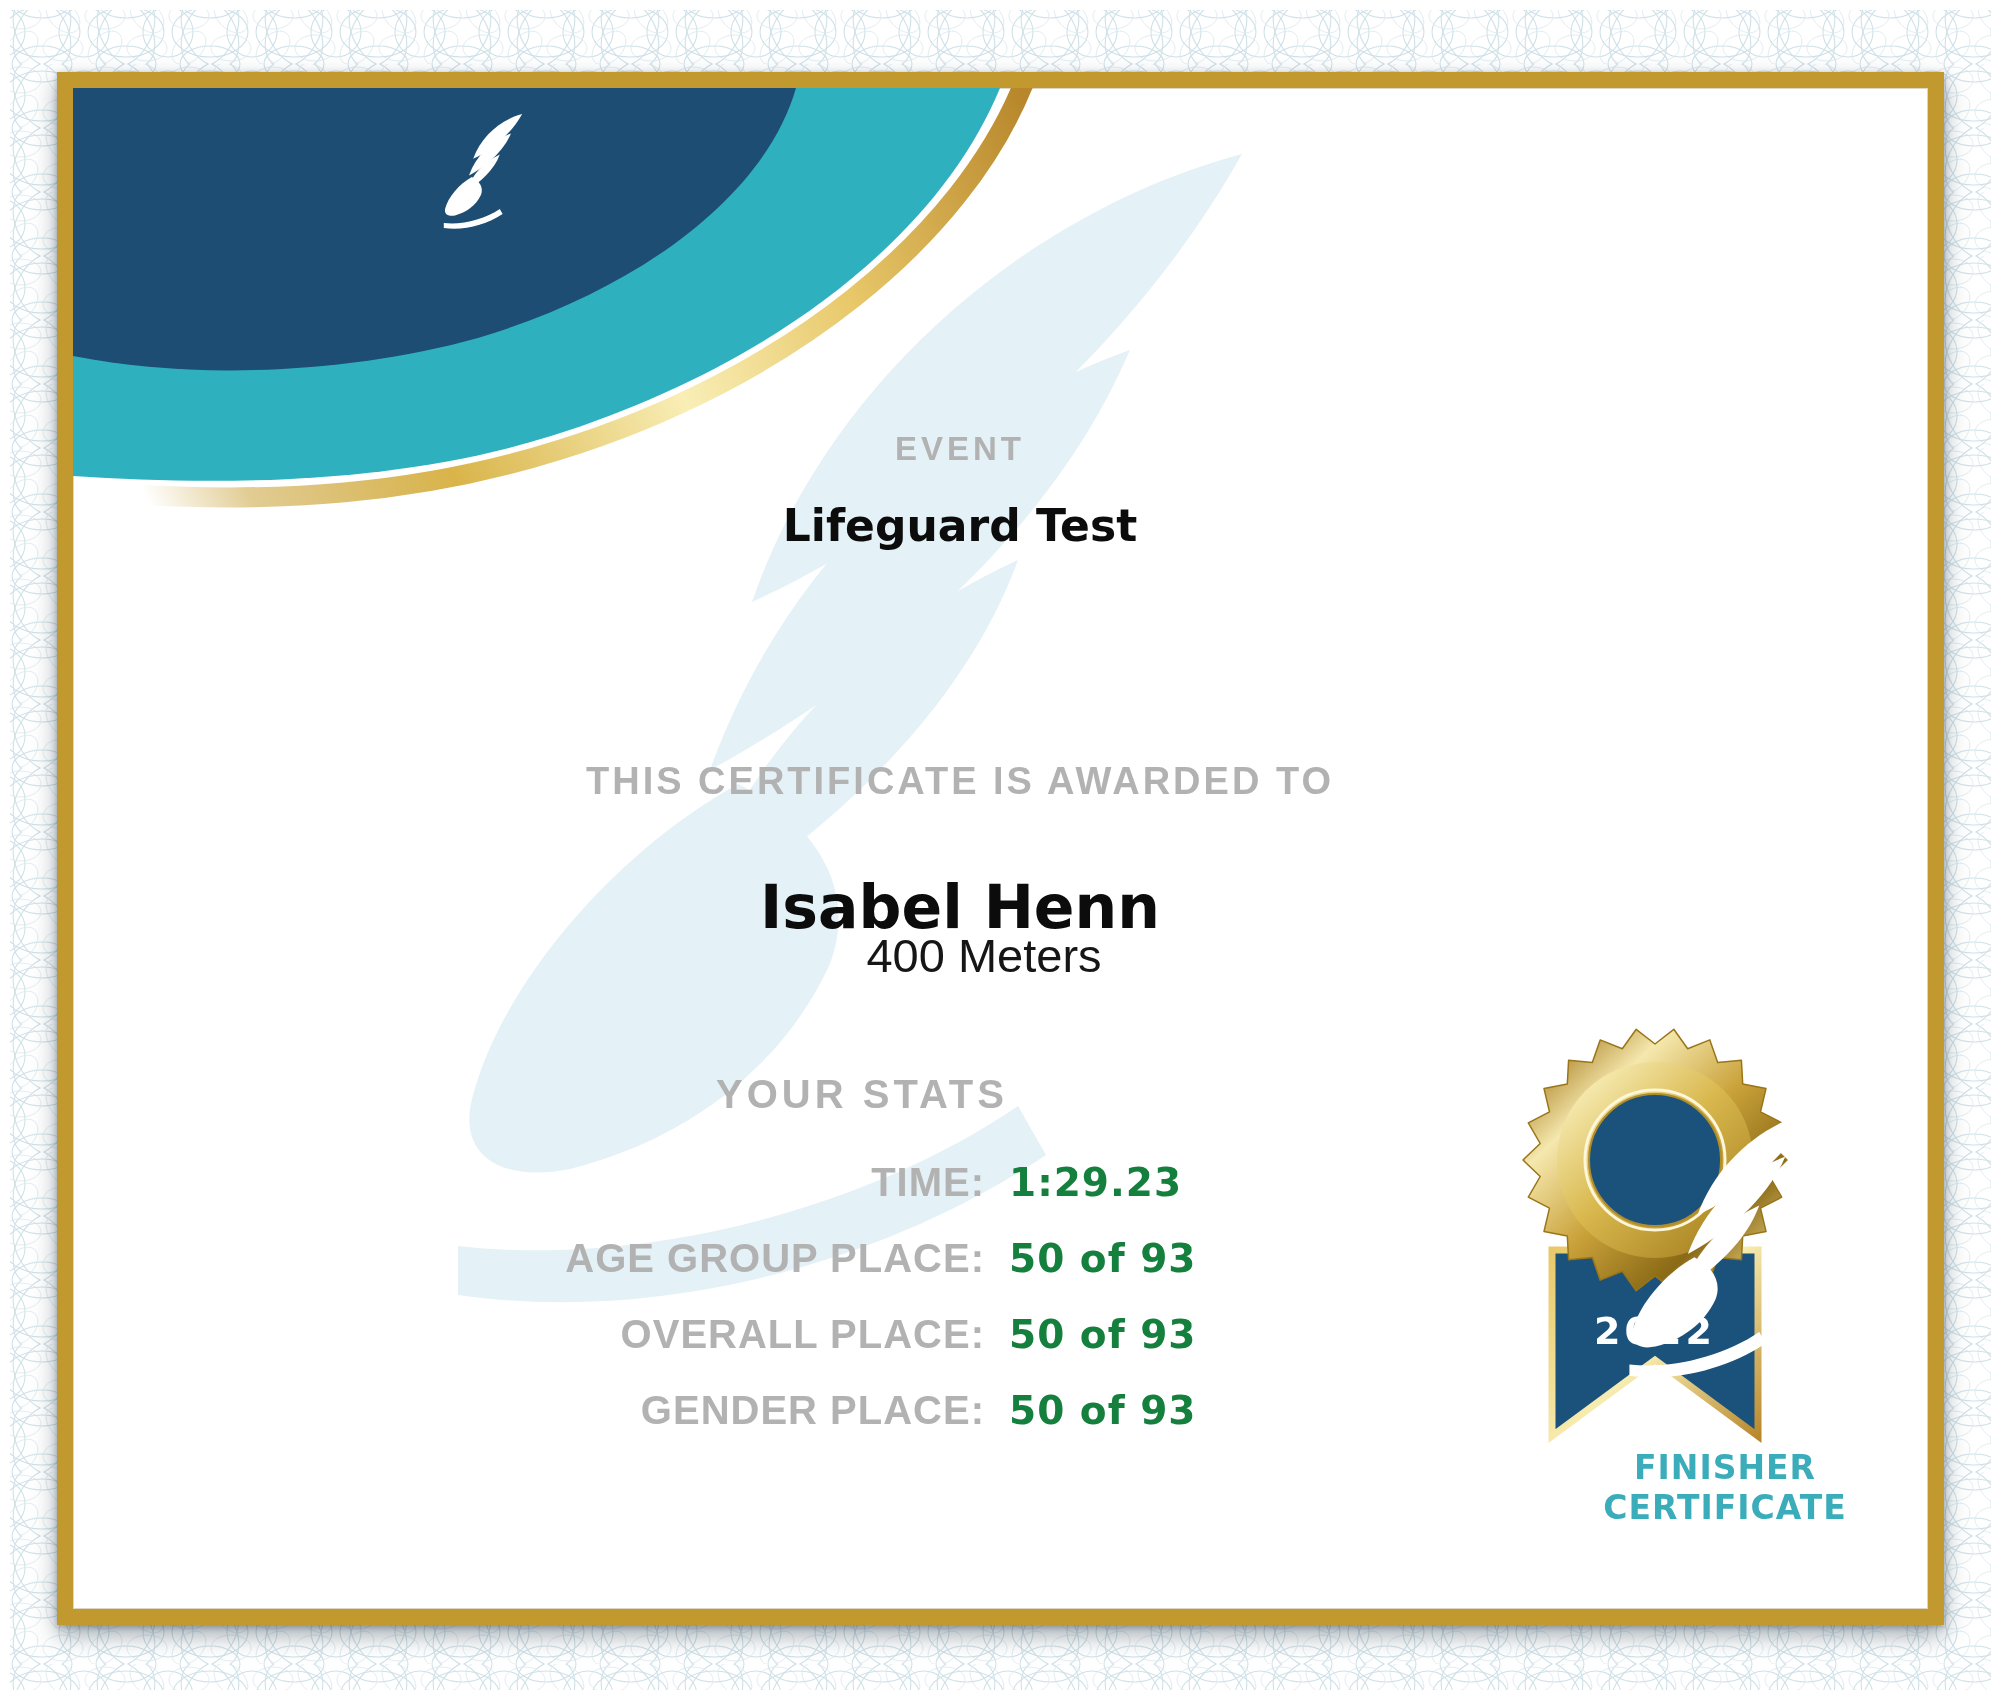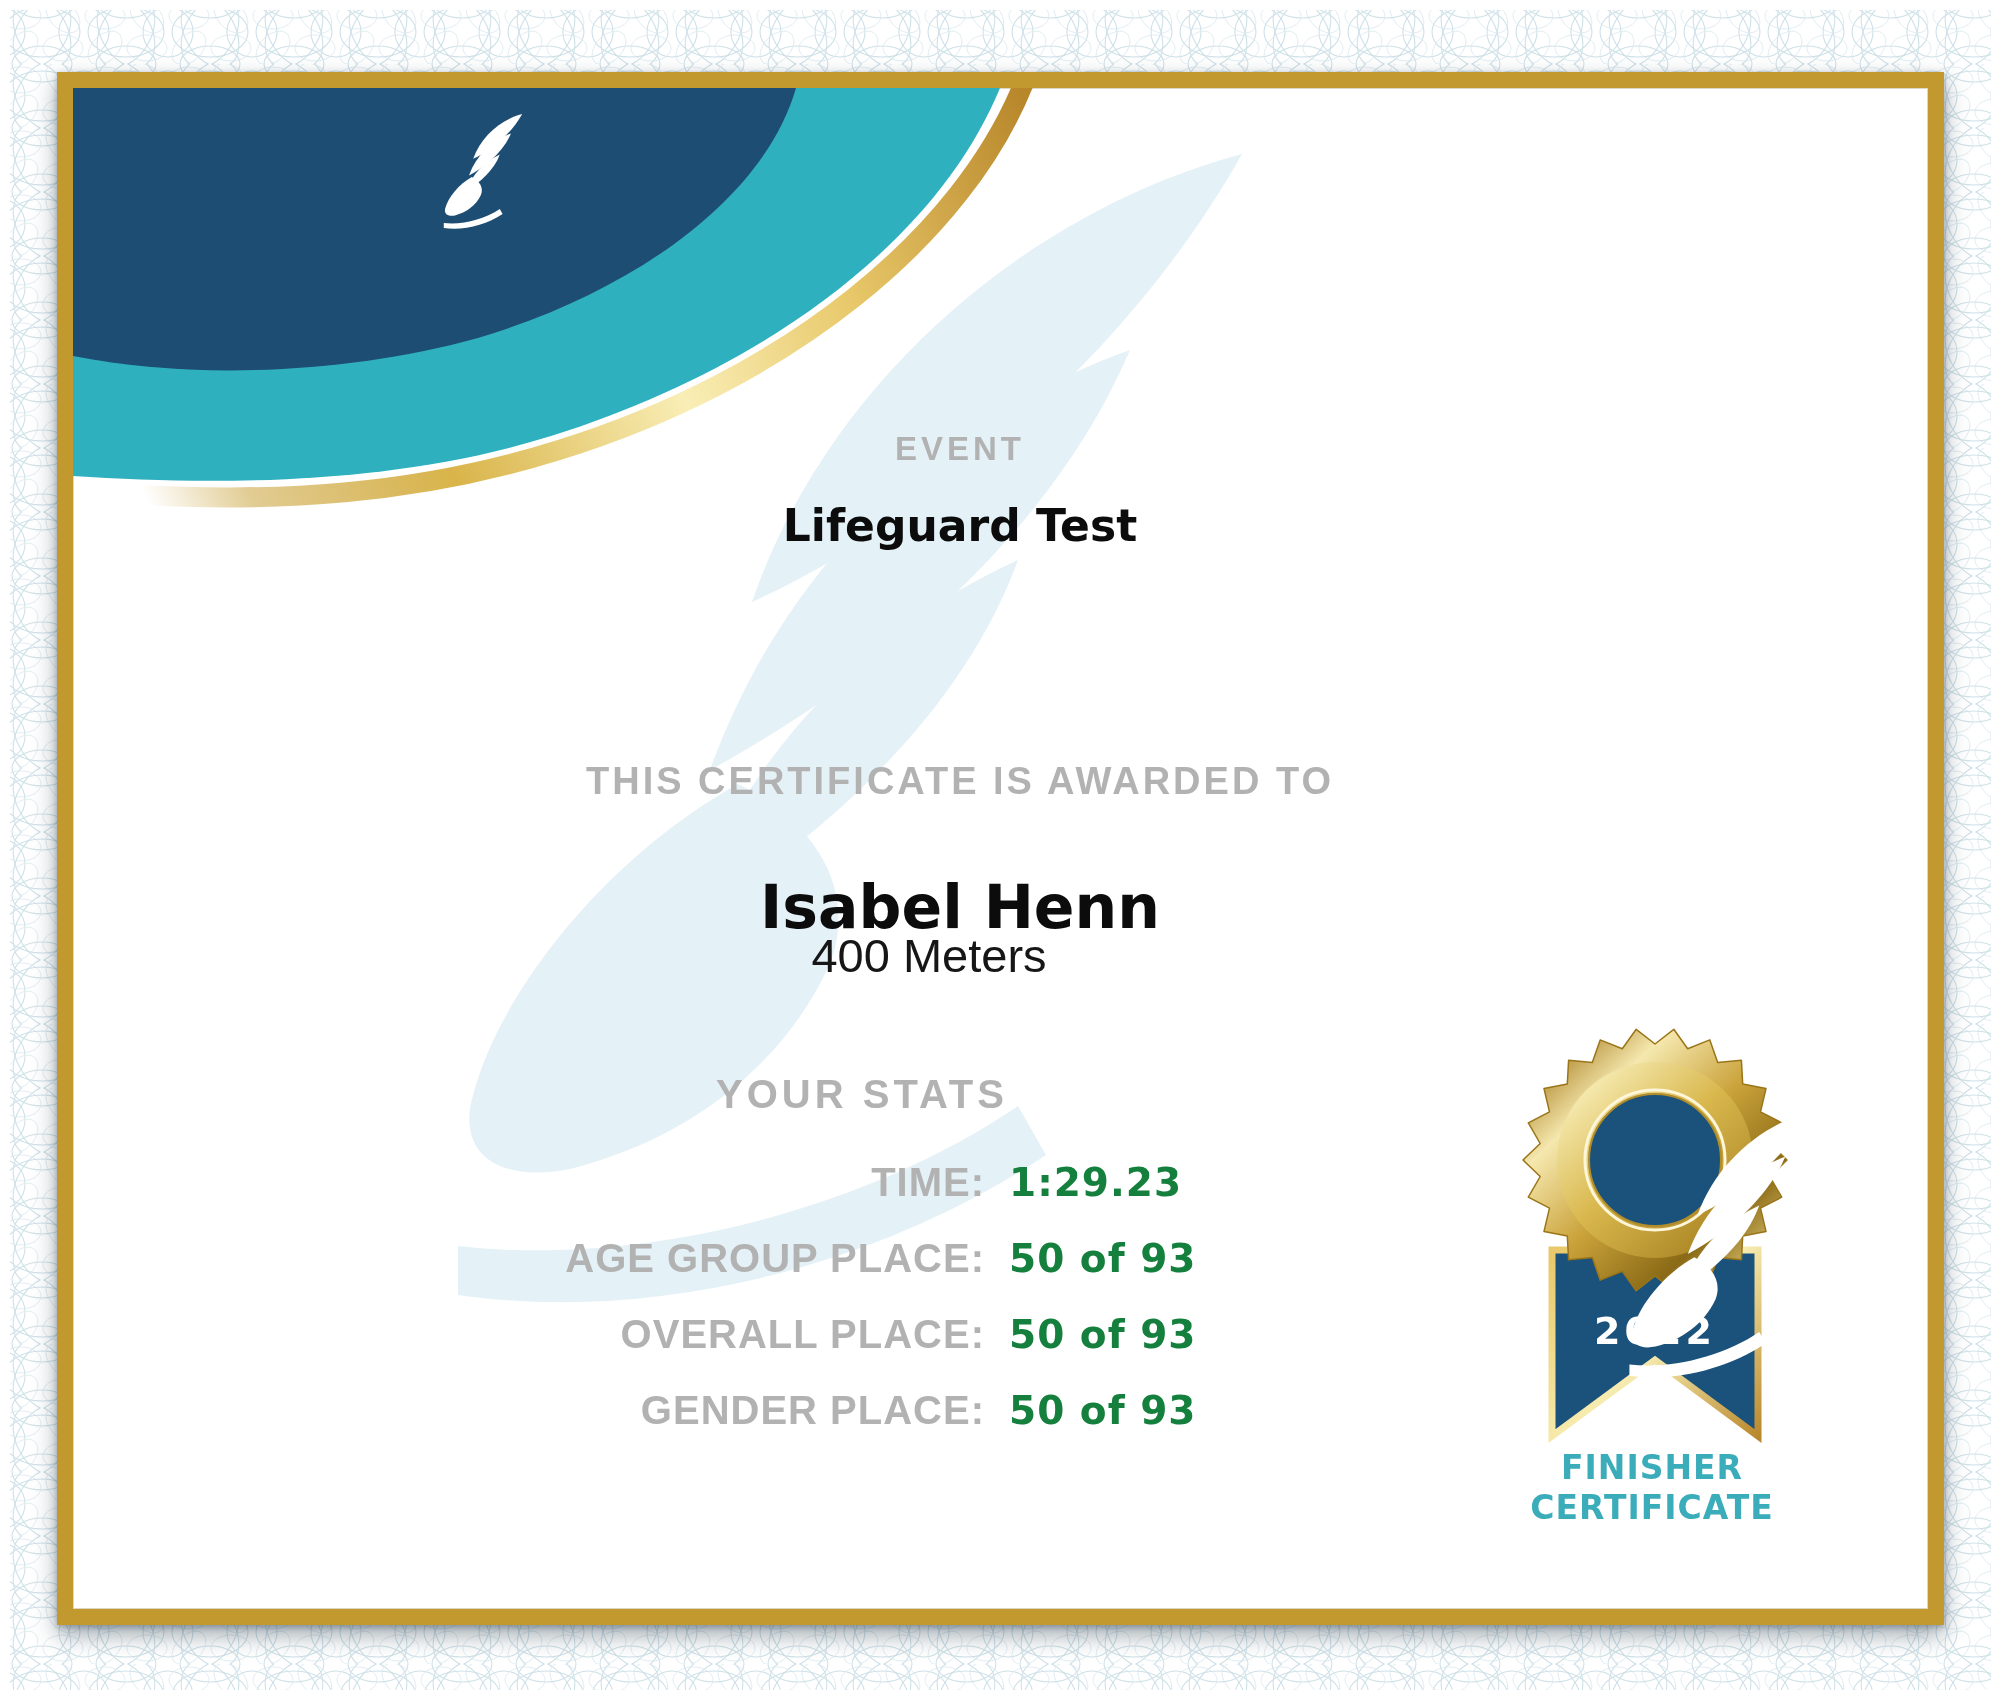--- a/index.html
+++ b/index.html
@@ -24,33 +24,33 @@
   
   #watermark{left:430px;top:140px;width:840px;height:1190px;color:var(--watermark);}
   
   .label-gray{color:var(--gray-text);font-family:"Liberation Sans",sans-serif;font-weight:700;}
   #event-label{left:960px;top:430px;font-size:33px;letter-spacing:4px;text-align:center;}
   #event-name{left:960px;top:500px;font-family:"DejaVu Sans",sans-serif;
       font-weight:700;font-size:44px;color:#0c0c0c;}
   #award-statement{left:960px;top:760px;font-size:38px;letter-spacing:3px;}
   #recipient-name{left:960px;top:840px;font-family:"DejaVu Sans",sans-serif;
       font-weight:700;font-size:60px;color:#0c0c0c;margin-top:32px;}
-  #event-distance{left:929px;top:928px;font-family:"Liberation Sans",sans-serif;
+  #event-distance{left:984px;top:928px;font-family:"Liberation Sans",sans-serif;
       font-size:47px;color:#161616;font-weight:400;}
   #stats-heading{left:862px;top:1072px;font-size:40px;letter-spacing:4px;}
   
   #stats{left:400px;top:1160px;width:1100px;}
   .stat-row{display:flex;align-items:flex-start;height:76px;}
   .stat-label{width:585px;text-align:right;font-size:40px;letter-spacing:1px;
       color:var(--gray-text);font-weight:700;font-family:"Liberation Sans",sans-serif;}
   .stat-value{margin-left:24px;font-family:"DejaVu Sans",sans-serif;font-weight:700;
       font-size:39px;color:#15803d;letter-spacing:1px;}
   
   #badge-svg{left:1490px;top:1010px;width:330px;height:445px;}
-  #badge-caption{left:1652px;top:1448px;font-family:"DejaVu Sans",sans-serif;
+  #badge-caption{left:1725px;top:1448px;font-family:"DejaVu Sans",sans-serif;
       font-weight:700;font-size:33px;line-height:40px;color:var(--teal-caption);
       letter-spacing:1px;}
 </style>
 </head>
 <body>
 
 <div id="page">
 
   <svg id="guilloche" xmlns="http://www.w3.org/2000/svg" width="2001" height="1700">
     <defs>

